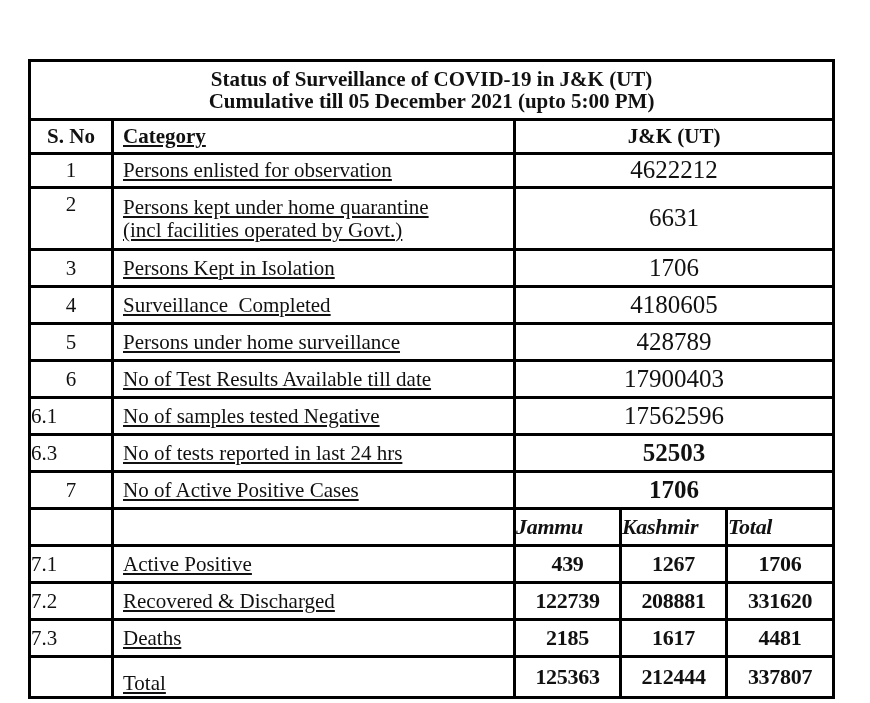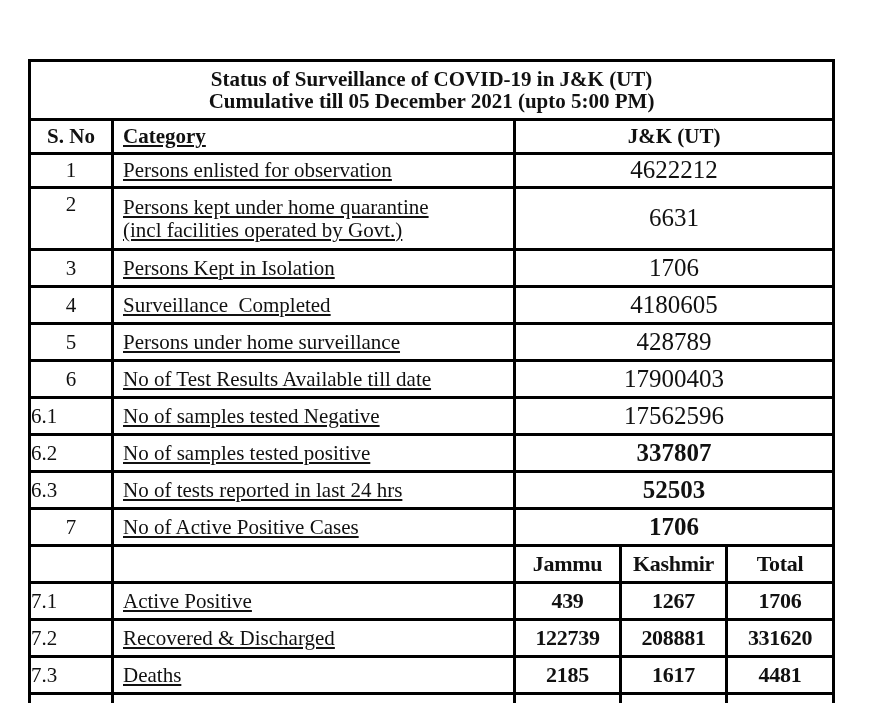--- a/index.html
+++ b/index.html
@@ -7,21 +7,21 @@
          font-family: "Liberation Serif", "DejaVu Serif", serif; color: #111; }
   .tbl { position: absolute; left: 28px; top: 59px; width: 804px; border-collapse: collapse; table-layout: fixed; }
   .tbl td { border: 3px solid #000000; padding: 0; vertical-align: middle; line-height: 1.05; }
   .title-cell { text-align: center; font-weight: bold; font-size: 21px; height: 56px; line-height: 1.22; }
   .sno { text-align: center; font-size: 21px; }
   .sno.sub { text-align: left; padding-right: 0; }
   .cat { text-align: left; font-size: 21px; padding-left: 9px !important; text-decoration: underline; }
   .val { text-align: center; font-size: 25px; }
   .bold { font-weight: bold; }
   .hdr { font-weight: bold; font-size: 21px; }
-  .sub-hdr { font-weight: bold; font-size: 22px; text-align: center; letter-spacing: -0.3px; }
+  .sub-hdr { font-weight: bold; font-size: 22px; text-align: left; letter-spacing: -0.3px; font-style: italic; }
   .sub-val { font-weight: bold; font-size: 22px; text-align: center; letter-spacing: -0.3px; margin-top: 8px; }
   .cond { font-size: 21px; }
   tr.r-1 td { height: 31px; }
   tr.r-2 td { height: 55px; }
   tr.r-n td { height: 34px; }
   tr.r-t td { height: 36px; }
   .two-line { line-height: 1.2; }
   .total-label { vertical-align: bottom !important; padding-bottom: 2px !important; }
 </style>
 </head>
@@ -79,25 +79,20 @@
     <td class="sno">6</td>
     <td class="cat cond">No of Test Results Available till date</td>
     <td class="val" colspan="3">17900403</td>
   </tr>
   <tr class="r-n">
     <td class="sno sub">6.1</td>
     <td class="cat cond">No of samples tested Negative</td>
     <td class="val" colspan="3">17562596</td>
   </tr>
   <tr class="r-n">
-    <td class="sno sub">6.2</td>
-    <td class="cat cond">No of samples tested positive</td>
-    <td class="val bold" colspan="3">337807</td>
-  </tr>
-  <tr class="r-n">
     <td class="sno sub">6.3</td>
     <td class="cat cond">No of tests reported in last 24 hrs</td>
     <td class="val bold" colspan="3">52503</td>
   </tr>
   <tr class="r-n">
     <td class="sno">7</td>
     <td class="cat">No of Active Positive Cases</td>
     <td class="val bold" colspan="3">1706</td>
   </tr>
   <tr class="r-n">

